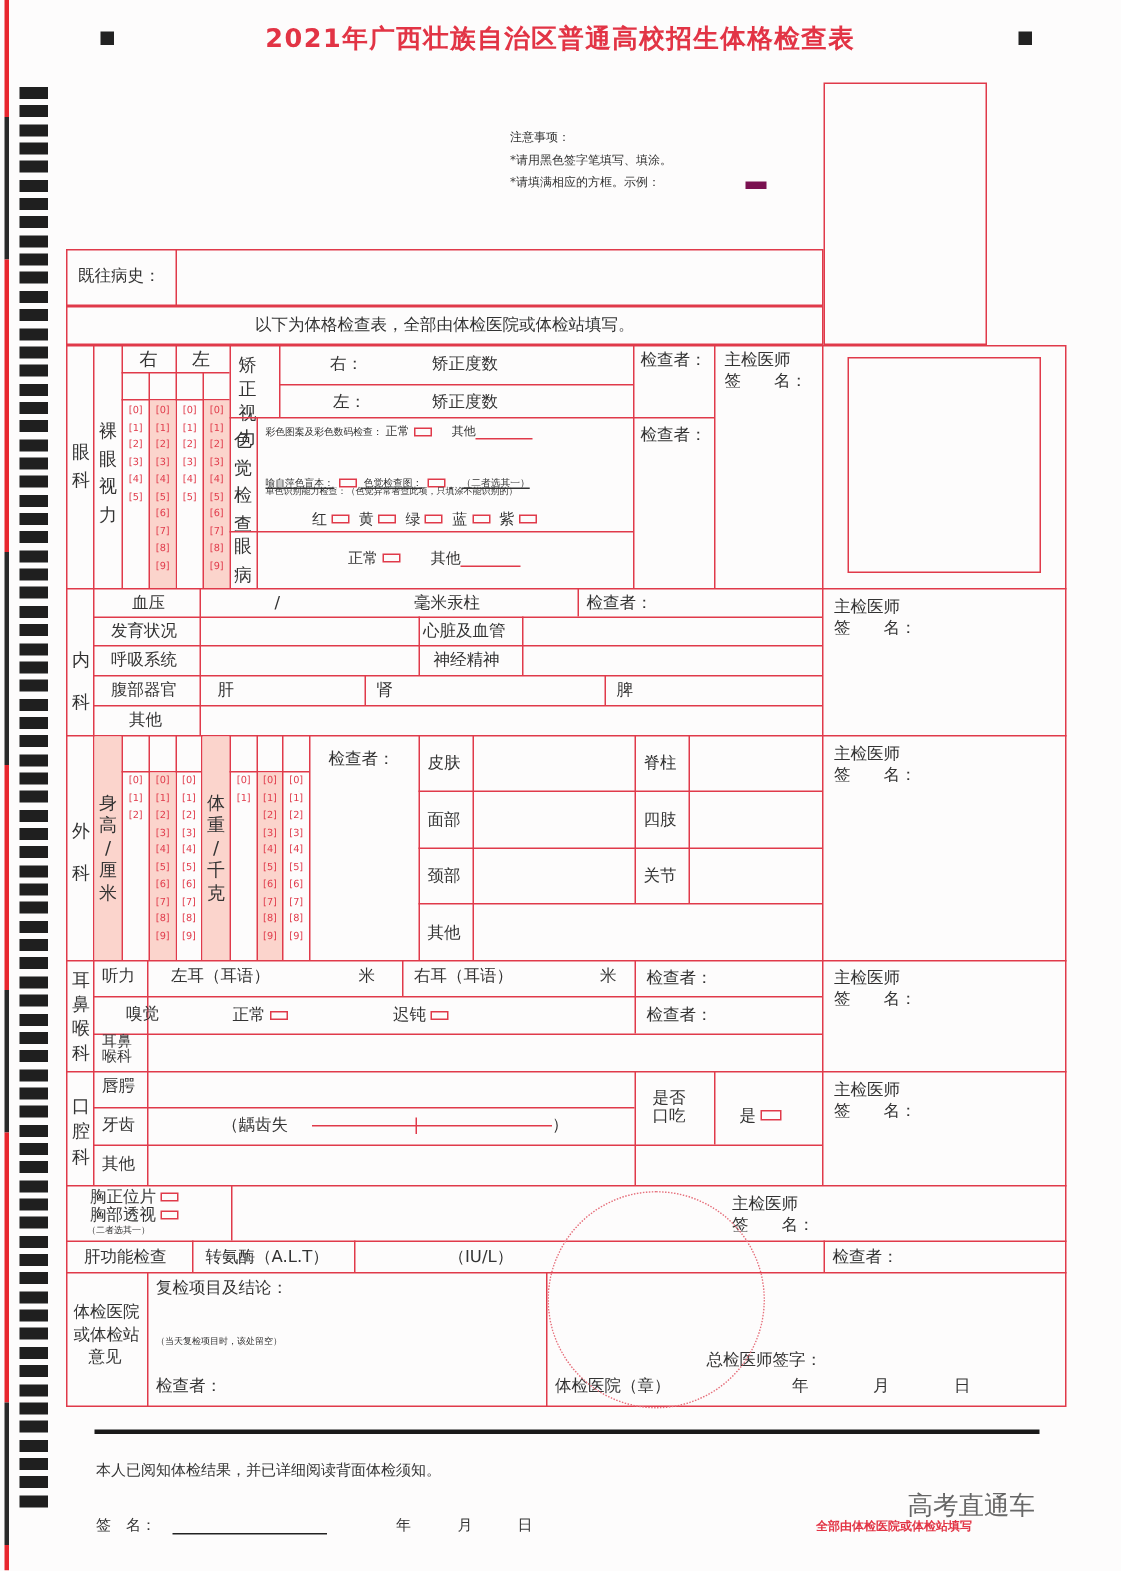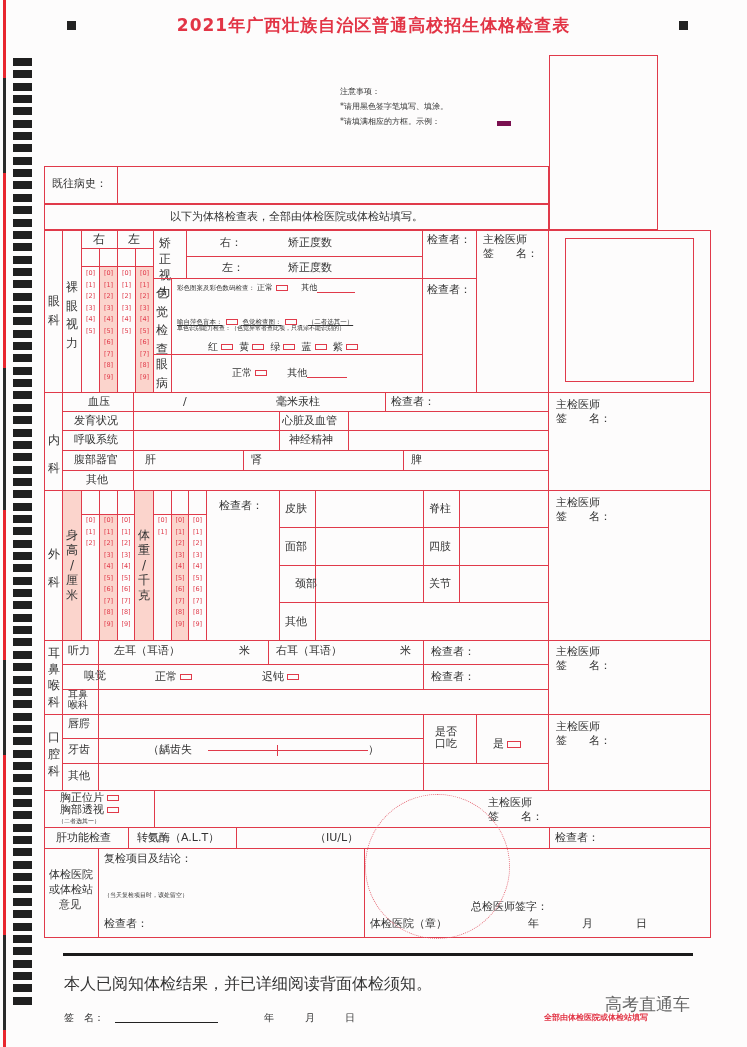--- a/index.html
+++ b/index.html
@@ -348,21 +348,21 @@
 <div class="ln-v" style="left:315px;top:490px;height:150px;"></div>
 <div class="ln-h" style="left:279px;top:527px;width:269px;"></div>
 <div class="ln-h" style="left:279px;top:565px;width:269px;"></div>
 <div class="ln-h" style="left:279px;top:602px;width:269px;"></div>
 <div class="ln-v" style="left:423px;top:490px;height:112px;"></div>
 <div class="ln-v" style="left:459px;top:490px;height:112px;"></div>
 <div class="t" style="left:285px;top:503px;">皮肤</div>
 <div class="t" style="left:429px;top:503px;">脊柱</div>
 <div class="t" style="left:285px;top:541px;">面部</div>
 <div class="t" style="left:429px;top:541px;">四肢</div>
-<div class="t" style="left:295px;top:578px;">颈部</div>
+<div class="t" style="left:285px;top:578px;">颈部</div>
 <div class="t" style="left:429px;top:578px;">关节</div>
 <div class="t" style="left:285px;top:616px;">其他</div>
 <div class="t" style="left:556px;top:497px;">主检医师</div>
 <div class="t" style="left:556px;top:511px;">签　　名：</div>
 
 <div class="ln-h" style="left:44px;top:640px;width:667px;"></div>
 
 <div class="ln-v" style="left:62px;top:640px;height:150px;"></div>
 <div class="vert" style="left:47px;top:645px;line-height:1.35;"><span>耳</span><br><span>鼻</span><br><span>喉</span><br><span>科</span></div>
 <div class="ln-v" style="left:98px;top:640px;height:150px;"></div>
@@ -413,40 +413,40 @@
 <div class="t" style="left:488px;top:797px;">主检医师</div>
 <div class="t" style="left:488px;top:811px;">签　　名：</div>
 
 <div class="ln-h" style="left:44px;top:827px;width:667px;"></div>
 
 <div class="ln-v" style="left:128px;top:827px;height:21px;"></div>
 <div class="ln-v" style="left:236px;top:827px;height:21px;"></div>
 <div class="ln-v" style="left:549px;top:827px;height:21px;"></div>
 <div class="t" style="left:56px;top:832px;">肝功能检查</div>
 <div class="t" style="left:137px;top:832px;">转氨酶（A.L.T）</div>
-<div class="t" style="left:315px;top:832px;">（IU/L）</div>
+<div class="t" style="left:299px;top:832px;">（IU/L）</div>
 <div class="t" style="left:555px;top:832px;">检查者：</div>
 
 <div class="ln-h" style="left:44px;top:848px;width:667px;"></div>
 
 <div class="ln-v" style="left:98px;top:848px;height:90px;"></div>
 <div class="ln-v" style="left:364px;top:848px;height:90px;"></div>
 <div class="t" style="left:49px;top:868px;line-height:1.35;"><span>体检医院</span><br><span>或体检站</span><br><span style="padding-left:10px;">意见</span></div>
 <div class="t" style="left:104px;top:853px;">复检项目及结论：</div>
 <div class="t txs" style="left:104px;top:892px;font-size:6px;">（当天复检项目时，该处留空）</div>
 <div class="t" style="left:104px;top:918px;">检查者：</div>
 <div class="t" style="left:471px;top:901px;">总检医师签字：</div>
 <div class="t" style="left:370px;top:918px;">体检医院（章）</div>
 <div class="t" style="left:528px;top:918px;">年</div>
 <div class="t" style="left:582px;top:918px;">月</div>
 <div class="t" style="left:636px;top:918px;">日</div>
 
 <div class="abs" style="left:365px;top:794px;width:145px;height:145px;border:1.5px dotted #e6707c;border-radius:50%;"></div>
 
 <div class="abs" style="left:63px;top:953px;width:630px;height:3px;background:#1a1a1a;"></div>
-<div class="t" style="left:64px;top:975px;font-size:16px;">本人已阅知体检结果，并已详细阅读背面体检须知。</div>
+<div class="t" style="left:64px;top:975px;font-size:10px;">本人已阅知体检结果，并已详细阅读背面体检须知。</div>
 <div class="t" style="left:64px;top:1012px;font-size:10px;">签　名：</div>
 <div class="abs" style="left:115px;top:1022px;width:103px;height:1px;background:#222;"></div>
 <div class="t" style="left:264px;top:1012px;font-size:10px;">年</div>
 <div class="t" style="left:305px;top:1012px;font-size:10px;">月</div>
 <div class="t" style="left:345px;top:1012px;font-size:10px;">日</div>
 <div class="t" style="left:544px;top:1014px;font-size:8px;color:#e23445;font-weight:bold;">全部由体检医院或体检站填写</div>
 <div class="t" style="left:605px;top:995px;font-size:17px;color:#666;">高考直通车</div>
 
 </body></html>

